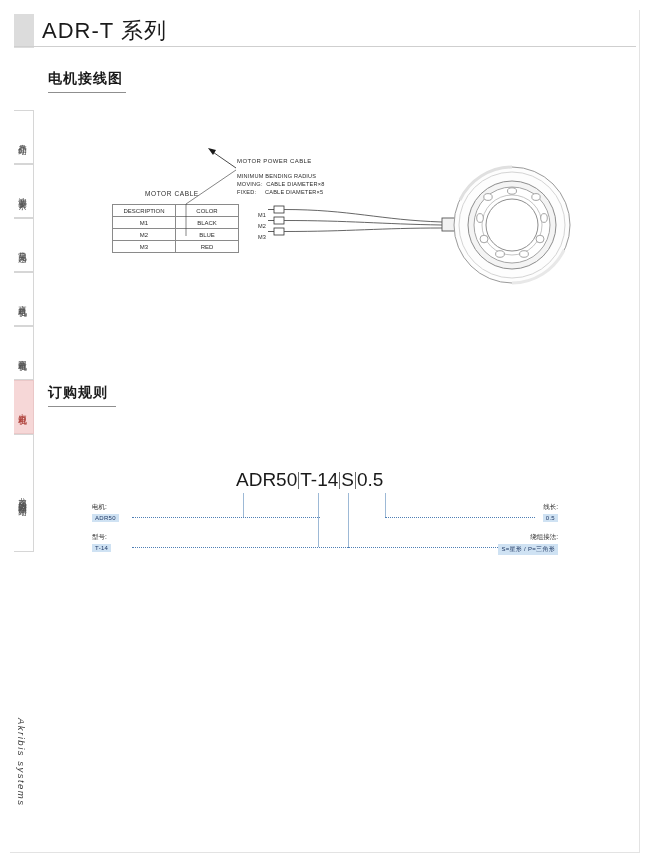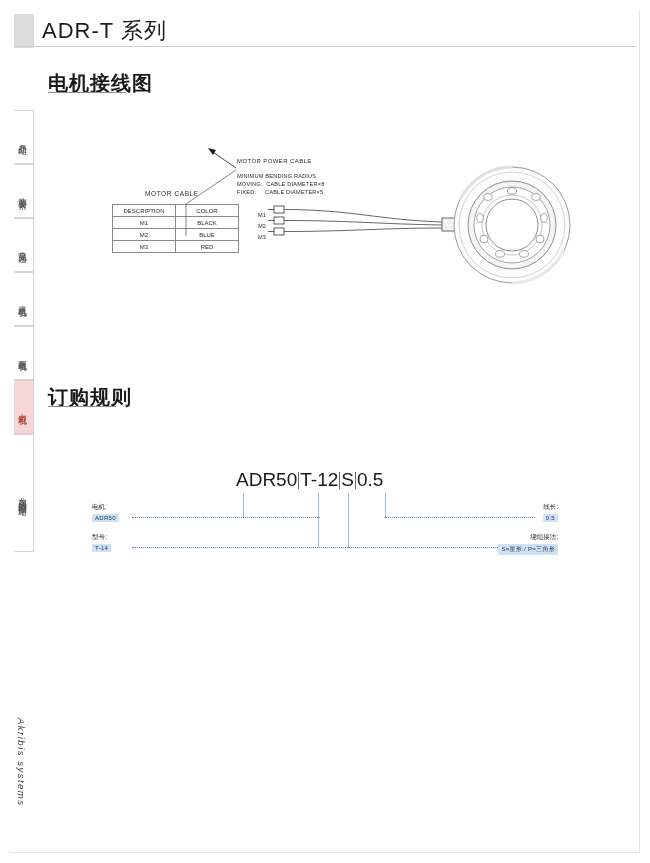--- a/index.html
+++ b/index.html
@@ -94,21 +94,21 @@
     writing-mode: vertical-rl;
     font-size: 9.5px;
     letter-spacing: 1.5px;
     color: #3b3b3b;
     font-style: italic;
   }
 
   
   .section-heading {
     position: absolute;
-    font-size: 20px;
+    font-size: 14px;
     font-weight: bold;
     color: #1a1a1a;
     letter-spacing: 1px;
   }
   .section-underline {
     position: absolute;
     height: 1px;
     background: #8f8f8f;
   }
 
@@ -344,21 +344,21 @@
       <line x1="136" y1="64" x2="136" y2="96" stroke="#333" stroke-width="0.6"></line>
     </svg>
   </div>
 
   <div class="section-heading" style="left:48px; top:384px;text-align:right;">订购规则</div>
   <div class="section-underline" style="left:48px; top:406px; width:68px;"></div>
 
   <div class="ordering">
 
     <div class="order-code">
-      <span class="seg">ADR50</span><span class="divider"></span><span class="seg">T</span>-<span class="seg">12</span><span class="divider"></span><span class="seg">S</span><span class="divider"></span><span class="seg">0.5</span>
+      <span class="seg">ADR50</span><span class="divider"></span><span class="seg">T</span>-<span class="seg">14</span><span class="divider"></span><span class="seg">S</span><span class="divider"></span><span class="seg">0.5</span>
     </div>
 
     <div class="leader-v" style="left:203px; top:38px; height:24px;"></div>
     <div class="leader-v" style="left:278px; top:38px; height:54px;"></div>
     <div class="leader-v" style="left:308px; top:38px; height:54px;"></div>
     <div class="leader-v" style="left:345px; top:38px; height:24px;"></div>
 
     <div class="leader" style="left:92px; top:62px; width:188px;"></div>
     <div class="leader" style="left:92px; top:92px; width:216px;"></div>
     <div class="leader" style="left:345px; top:62px; width:150px;"></div>

